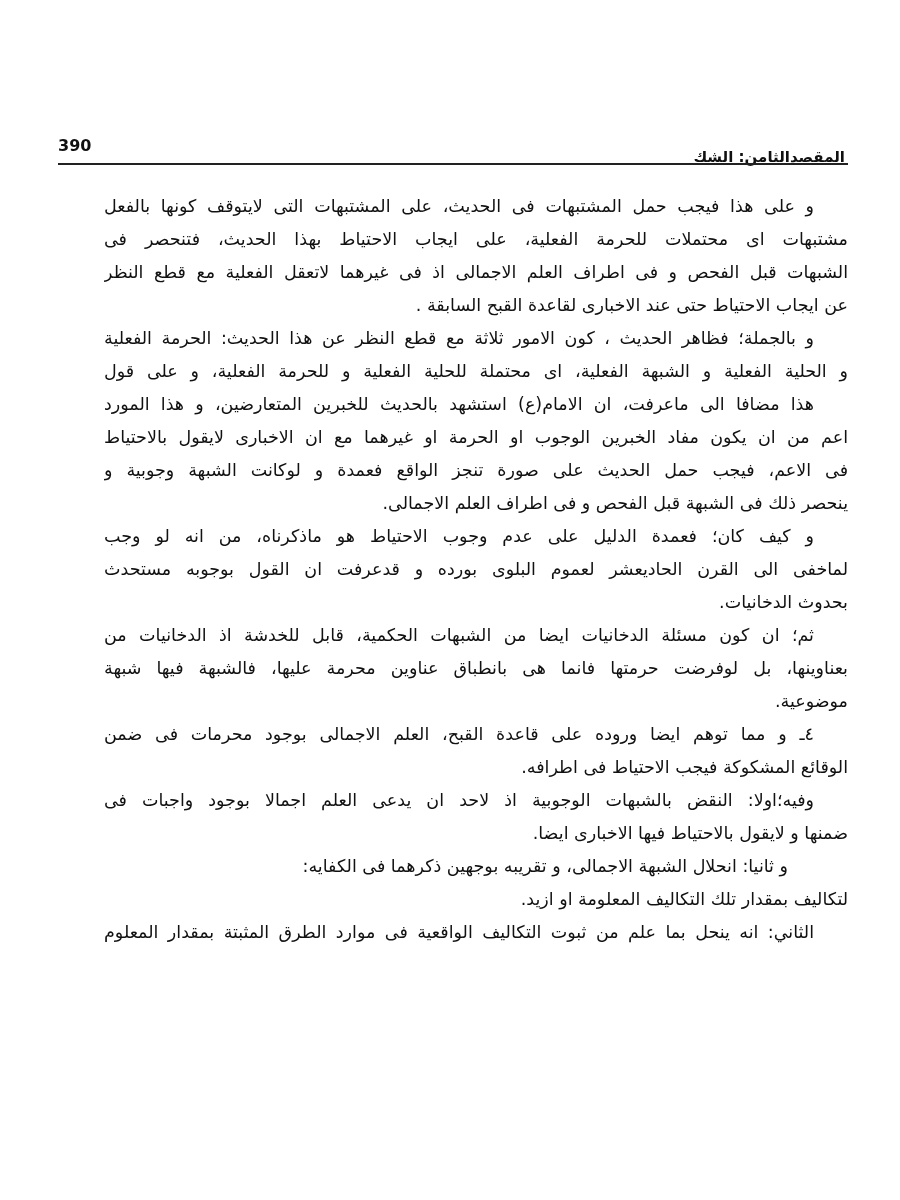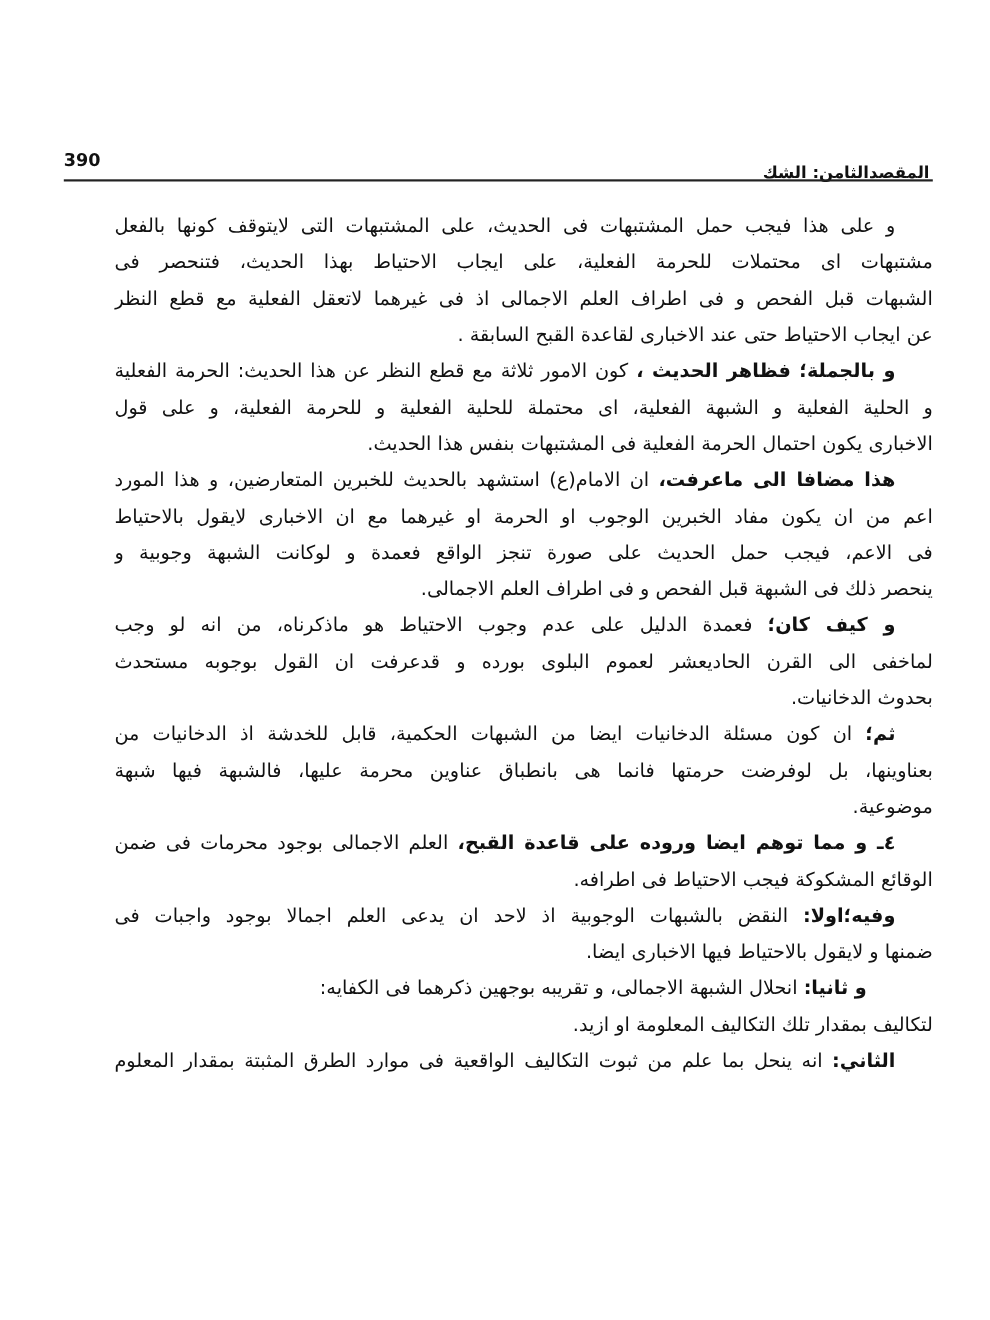--- a/index.html
+++ b/index.html
@@ -70,21 +70,21 @@
   .line.last {
     text-align-last: right;
   }
   .line.indent-deep {
     padding-right: 60px;
   }
   .line.indent-mid {
     padding-right: 34px;
   }
   .lead {
-    font-weight: bold;
+    font-weight: normal;
   }
 </style>
 </head>
 <body>
 
 <div class="page-header">
   <span class="running-title">المقصدالثامن: الشك</span>
   <span class="page-number">390</span>
 </div>
 <div class="header-rule"></div>
@@ -94,21 +94,20 @@
   <div>
     <span class="line indent-mid"><span>و على هذا فيجب حمل المشتبهات فى الحديث، على المشتبهات التى لايتوقف كونها بالفعل</span></span>
     <span class="line"><span>مشتبهات اى محتملات للحرمة الفعلية، على ايجاب الاحتياط بهذا الحديث، فتنحصر فى</span></span>
     <span class="line"><span>الشبهات قبل الفحص و فى اطراف العلم الاجمالى اذ فى غيرهما لاتعقل الفعلية مع قطع النظر</span></span>
     <span class="line last"><span>عن ايجاب الاحتياط حتى عند الاخبارى لقاعدة القبح السابقة .</span></span>
   </div>
 
   <div>
     <span class="line indent-mid"><span class="lead">و بالجملة؛ فظاهر الحديث ،</span><span> كون الامور ثلاثة مع قطع النظر عن هذا الحديث: الحرمة الفعلية</span></span>
     <span class="line"><span>و الحلية الفعلية و الشبهة الفعلية، اى محتملة للحلية الفعلية و للحرمة الفعلية، و على قول</span></span>
-    <span class="line last"><span>الاخبارى يكون احتمال الحرمة الفعلية فى المشتبهات بنفس هذا الحديث.</span></span>
   </div>
 
   <div>
     <span class="line indent-mid"><span class="lead">هذا مضافا الى ماعرفت،</span><span> ان الامام(ع) استشهد بالحديث للخبرين المتعارضين، و هذا المورد</span></span>
     <span class="line"><span>اعم من ان يكون مفاد الخبرين الوجوب او الحرمة او غيرهما مع ان الاخبارى لايقول بالاحتياط</span></span>
     <span class="line"><span>فى الاعم، فيجب حمل الحديث على صورة تنجز الواقع فعمدة و لوكانت الشبهة وجوبية و</span></span>
     <span class="line last"><span>ينحصر ذلك فى الشبهة قبل الفحص و فى اطراف العلم الاجمالى.</span></span>
   </div>
 
   <div>

